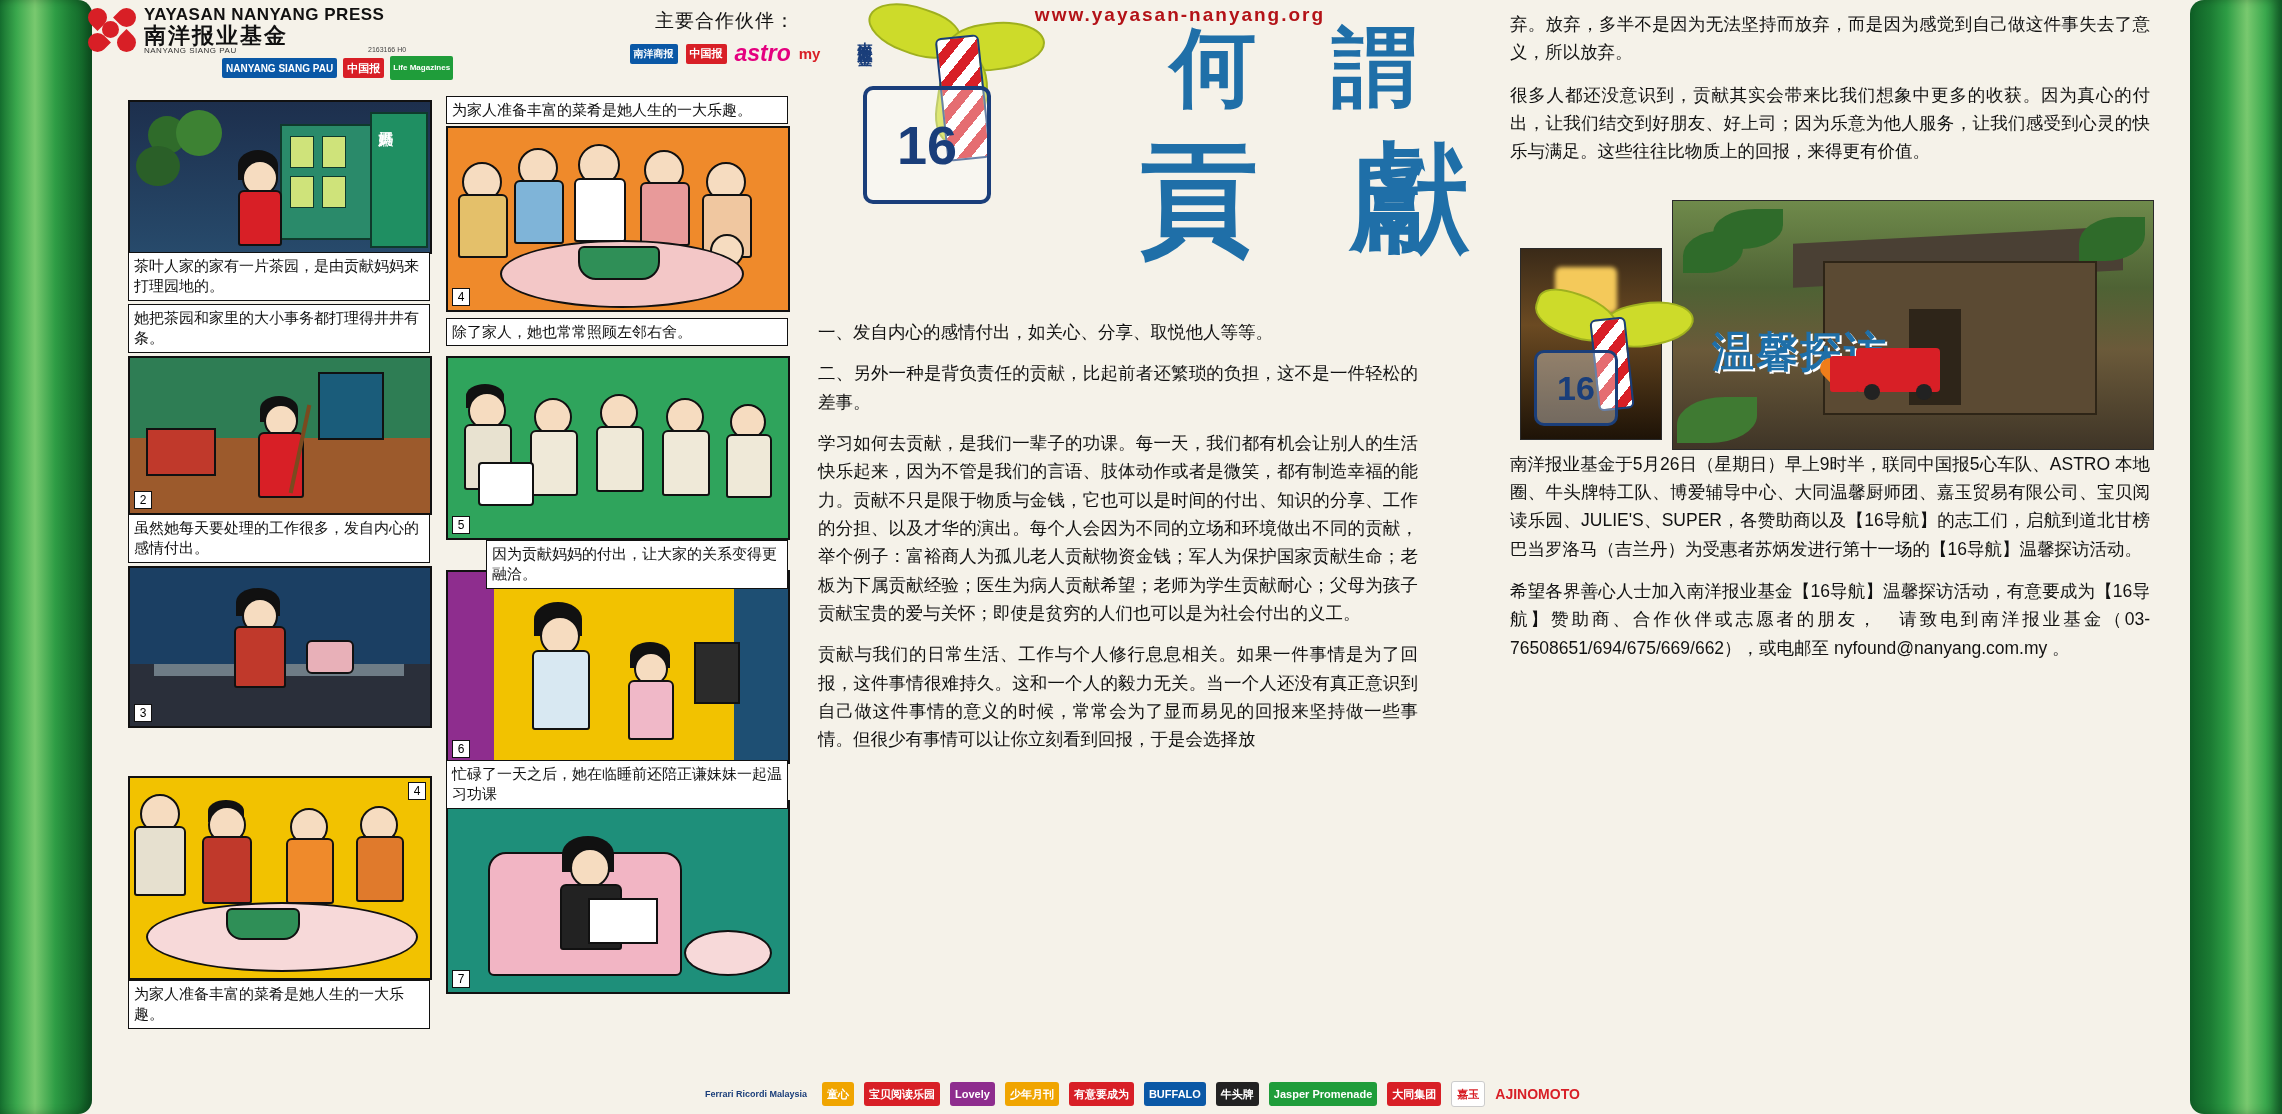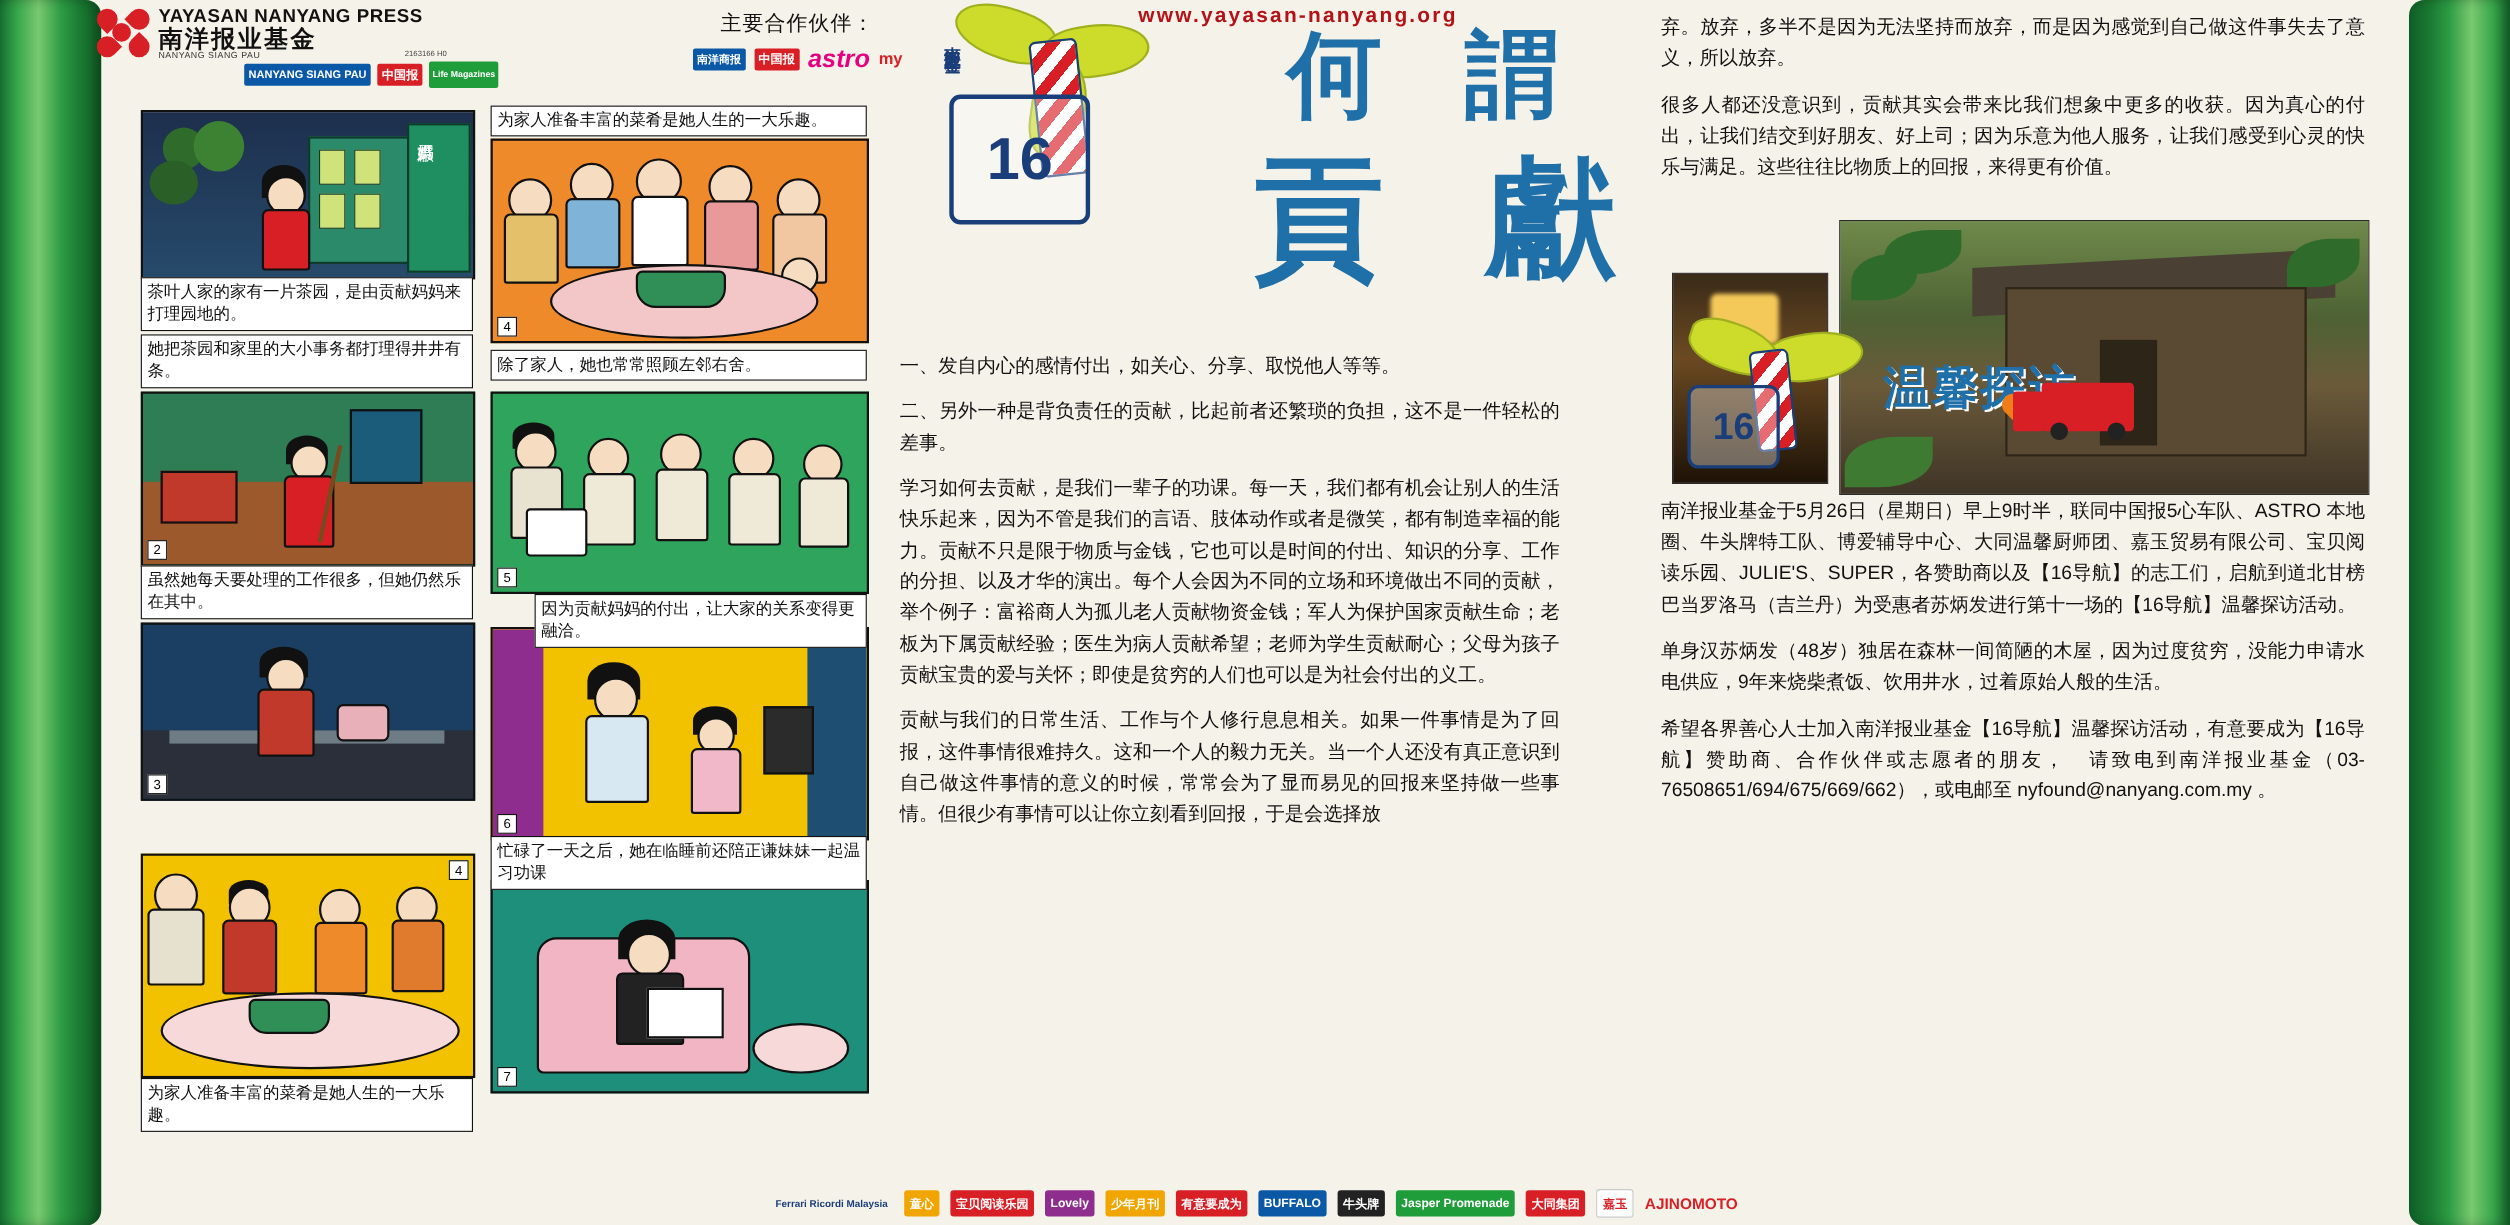--- a/index.html
+++ b/index.html
@@ -276,21 +276,21 @@
         </div>
       <div class="fig" style="left:282px;top:46px;">
           <div class="head" style="width:32px;height:32px;"></div>
           <div class="body" style="left:-4px;top:30px;width:42px;height:60px;background:#efe9d8;"></div>
         </div>
       <div style="position:absolute;left:30px;top:104px;width:52px;height:40px;background:#fff;border:2px solid #111;border-radius:4px;"></div>
       <div class="pnum" style="left:4px;bottom:4px;">5</div>
     </div>
     <div class="cap" style="left:318px;top:218px;width:330px;">除了家人，她也常常照顾左邻右舍。</div>
 
-    <div class="cap" style="left:0;top:414px;width:290px;">虽然她每天要处理的工作很多，但她仍然乐在其中。</div>
+    <div class="cap" style="left:0;top:414px;width:290px;">虽然她每天要处理的工作很多，发自内心的感情付出。</div>
 
     <div class="panel kitchen" style="left:0;top:466px;width:300px;height:158px;">
       <div style="position:absolute;left:0;top:96px;width:300px;height:62px;background:#2a2f3a;"></div>
       <div style="position:absolute;left:24px;top:96px;width:250px;height:12px;background:#6e7c86;"></div>
       <div class="fig" style="left:96px;top:20px;width:64px;height:90px;">
         <div class="hair" style="left:10px;top:0;width:44px;height:28px;"></div>
         <div class="head" style="left:16px;top:10px;width:32px;height:32px;"></div>
         <div class="body" style="left:8px;top:38px;width:48px;height:58px;background:#c0392b;"></div>
       </div>
       <div style="position:absolute;left:176px;top:72px;width:44px;height:30px;background:#e8b0b8;border:2px solid #111;border-radius:6px;"></div>
@@ -361,21 +361,20 @@
     <p>二、另外一种是背负责任的贡献，比起前者还繁琐的负担，这不是一件轻松的差事。</p>
     <p>学习如何去贡献，是我们一辈子的功课。每一天，我们都有机会让别人的生活快乐起来，因为不管是我们的言语、肢体动作或者是微笑，都有制造幸福的能力。贡献不只是限于物质与金钱，它也可以是时间的付出、知识的分享、工作的分担、以及才华的演出。每个人会因为不同的立场和环境做出不同的贡献，举个例子：富裕商人为孤儿老人贡献物资金钱；军人为保护国家贡献生命；老板为下属贡献经验；医生为病人贡献希望；老师为学生贡献耐心；父母为孩子贡献宝贵的爱与关怀；即使是贫穷的人们也可以是为社会付出的义工。</p>
     <p>贡献与我们的日常生活、工作与个人修行息息相关。如果一件事情是为了回报，这件事情很难持久。这和一个人的毅力无关。当一个人还没有真正意识到自己做这件事情的意义的时候，常常会为了显而易见的回报来坚持做一些事情。但很少有事情可以让你立刻看到回报，于是会选择放</p>
   </div>
 
   <div class="col-right">
     <p>弃。放弃，多半不是因为无法坚持而放弃，而是因为感觉到自己做这件事失去了意义，所以放弃。</p>
     <p>很多人都还没意识到，贡献其实会带来比我们想象中更多的收获。因为真心的付出，让我们结交到好朋友、好上司；因为乐意为他人服务，让我们感受到心灵的快乐与满足。这些往往比物质上的回报，来得更有价值。</p>
     <div style="height:270px;"></div>
     <p>南洋报业基金于5月26日（星期日）早上9时半，联同中国报5心车队、ASTRO 本地圈、牛头牌特工队、博爱辅导中心、大同温馨厨师团、嘉玉贸易有限公司、宝贝阅读乐园、JULIE'S、SUPER，各赞助商以及【16导航】的志工们，启航到道北甘榜巴当罗洛马（吉兰丹）为受惠者苏炳发进行第十一场的【16导航】温馨探访活动。</p>
-    <p>单身汉苏炳发（48岁）独居在森林一间简陋的木屋，因为过度贫穷，没能力申请水电供应，9年来烧柴煮饭、饮用井水，过着原始人般的生活。</p>
     <p>希望各界善心人士加入南洋报业基金【16导航】温馨探访活动，有意要成为【16导航】赞助商、合作伙伴或志愿者的朋友，　请致电到南洋报业基金（03-76508651/694/675/669/662），或电邮至 nyfound@nanyang.com.my 。</p>
   </div>
 
   <div class="photo-small">
       <div class="glow"></div>
     </div>
   <div class="photo-big">
     <div class="hut-roof"></div>
     <div class="hut"></div>
     <div class="hut-door"></div>

